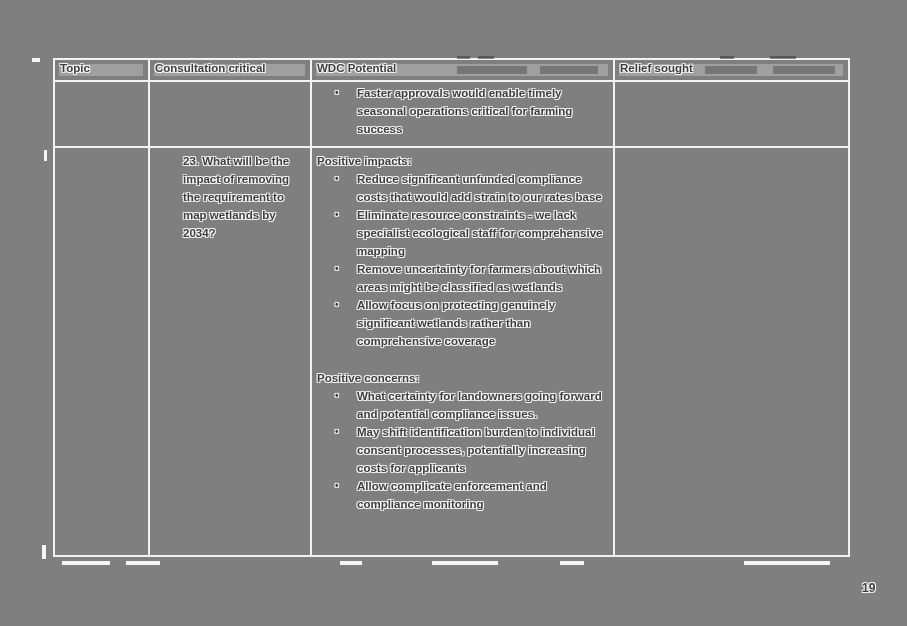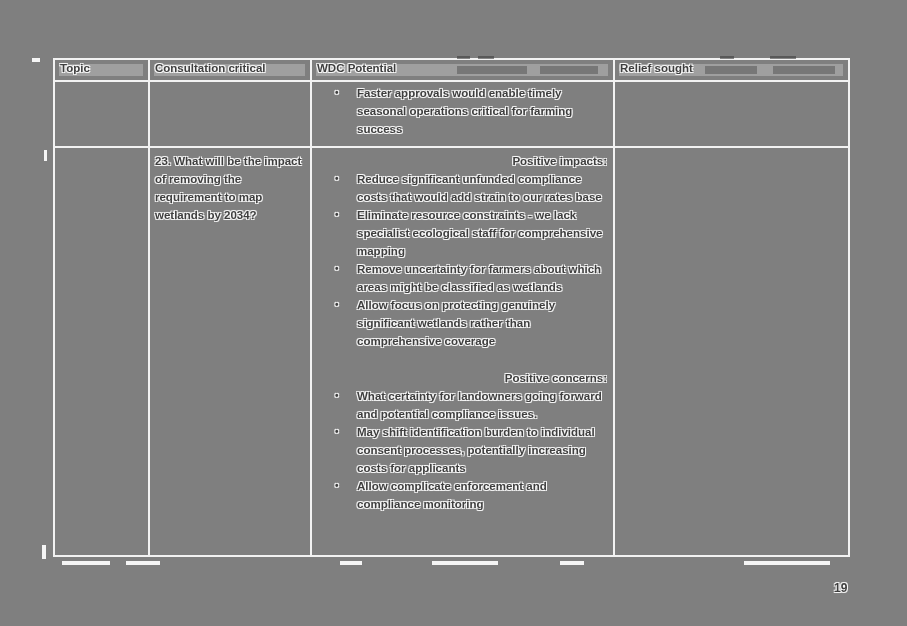--- a/index.html
+++ b/index.html
@@ -10,20 +10,21 @@
   }
   
   .halo{
     color:#3e3e3e;
     text-shadow:
       -1px -1px 0 rgba(248,248,248,.9),
        1px -1px 0 rgba(248,248,248,.9),
       -1px  1px 0 rgba(248,248,248,.9),
        1px  1px 0 rgba(248,248,248,.9),
        0 0 2px rgba(255,255,255,.55);
+    margin-left: 28px;
   }
   table.doc-table{
     position:absolute;left:53px;top:58px;
     width:795px;height:499px;
     border-collapse:collapse;table-layout:fixed;
   }
   .doc-table th,.doc-table td{
     border:2px solid #f2f2f2;
     vertical-align:top;
     padding:2px 6px 2px 5px;
@@ -39,21 +40,21 @@
     position:absolute;left:4px;right:5px;top:4px;height:12px;
     background:rgba(186,186,186,.55);
   }
   .th-label{position:relative;z-index:1;}
   .th-smudge{position:absolute;top:6px;height:8px;background:rgba(70,70,70,.45);z-index:2;}
   .question-text{
     font-size:11.5px;font-weight:600;line-height:18px;
     padding-top:2px;
   }
   .feedback-cell{font-size:11.5px;font-weight:600;line-height:18px;}
-  .sec-heading{margin:2px 0 0 0;text-align:right;}
+  .sec-heading{margin:2px 0 0 0;}
   ul.bullet-list{list-style:none;margin:0 0 19px 0;padding:0;}
   ul.bullet-list:last-child{margin-bottom:0;}
   ul.bullet-list li{position:relative;padding-left:40px;margin:0;min-height:18px;}
   ul.bullet-list .dot{
     position:absolute;left:18px;top:0;font-size:10px;
   }
   .page-number{
     position:absolute;left:834px;top:581px;
     font-size:12px;font-weight:600;
   }

